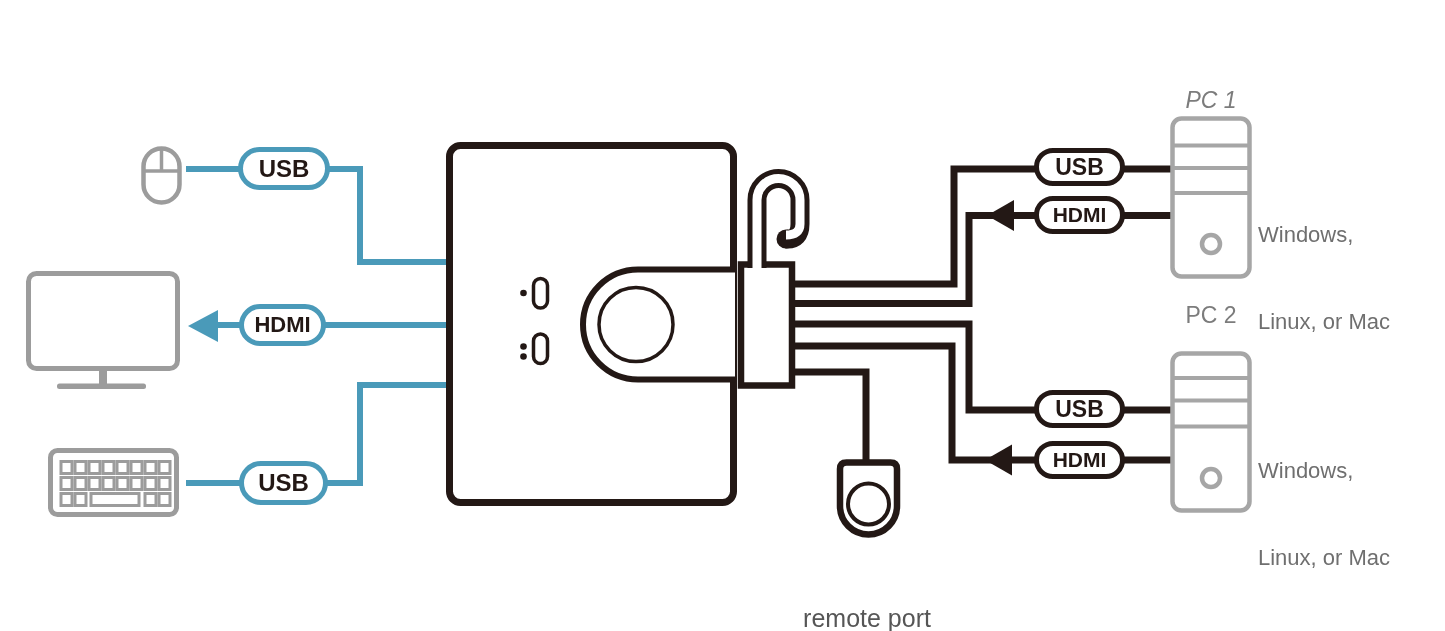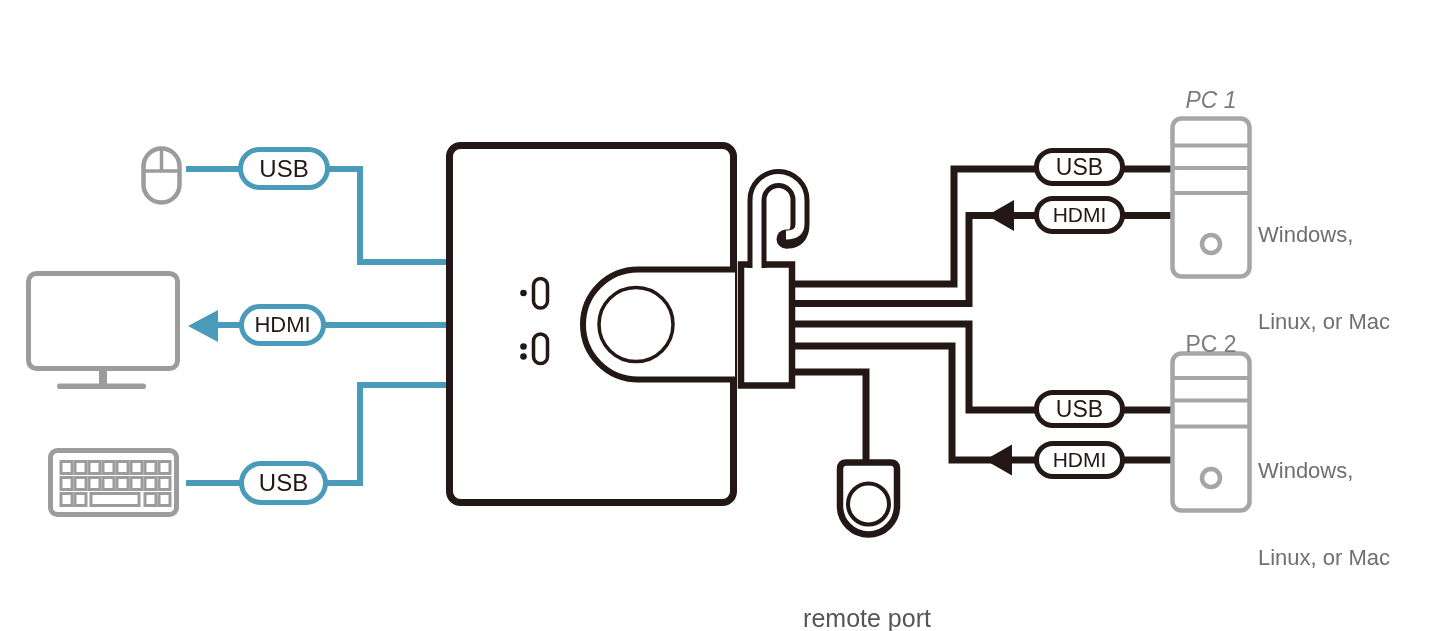--- a/index.html
+++ b/index.html
@@ -9,21 +9,21 @@
     background:#ffffff;
     font-family:"Liberation Sans", sans-serif;
     overflow:hidden;
   }
   #diagram-svg{position:absolute;left:0;top:0;}
   .pill{
     position:absolute;
     display:flex;align-items:center;justify-content:center;
     background:#ffffff;
     box-sizing:border-box;
-    font-weight:normal;
+    font-weight:bold;
     color:#231815;
     letter-spacing:0px;
   }
   .pill.teal{border:5px solid #4a9ab9;border-radius:22px;}
   .pill.black{border:5.5px solid #231815;border-radius:20px;}
   .lbl{position:absolute;white-space:pre;}
   .pc-title{width:78px;text-align:center;font-size:23px;color:#7c7c7c;}
   .os-text{font-size:22px;line-height:29px;color:#6f6f6f;}
   .caption{width:202px;text-align:center;font-size:25px;line-height:30px;color:#565656;}
 </style>
@@ -140,21 +140,21 @@
   <div class="pill teal" style="left:238px;top:147px;width:92px;height:43px;font-size:24px;">USB</div>
   <div class="pill teal" style="left:239px;top:304px;width:87px;height:42px;font-size:22px;">HDMI</div>
   <div class="pill teal" style="left:239px;top:461px;width:89px;height:44px;font-size:24px;">USB</div>
 
   <div class="pill black" style="left:1034px;top:148px;width:91px;height:38px;font-size:23px;">USB</div>
   <div class="pill black" style="left:1034px;top:196px;width:91px;height:38px;font-size:21px;">HDMI</div>
   <div class="pill black" style="left:1034px;top:390px;width:91px;height:38px;font-size:23px;">USB</div>
   <div class="pill black" style="left:1034px;top:441px;width:91px;height:38px;font-size:21px;">HDMI</div>
 
   <div class="lbl pc-title" style="left:1172px;top:87px;font-style:italic;">PC 1</div>
-  <div class="lbl pc-title" style="left:1172px;top:331px;">PC 2</div>
+  <div class="lbl pc-title" style="left:1172px;top:302px;">PC 2</div>
 
   <div class="lbl os-text" style="left:1258px;top:162px;">
     <div>Windows,</div>
     <div>Linux, or Mac</div>
   </div>
   <div class="lbl os-text" style="left:1258px;top:398px;">
     <div>Windows,</div>
     <div>Linux, or Mac</div>
   </div>
 

